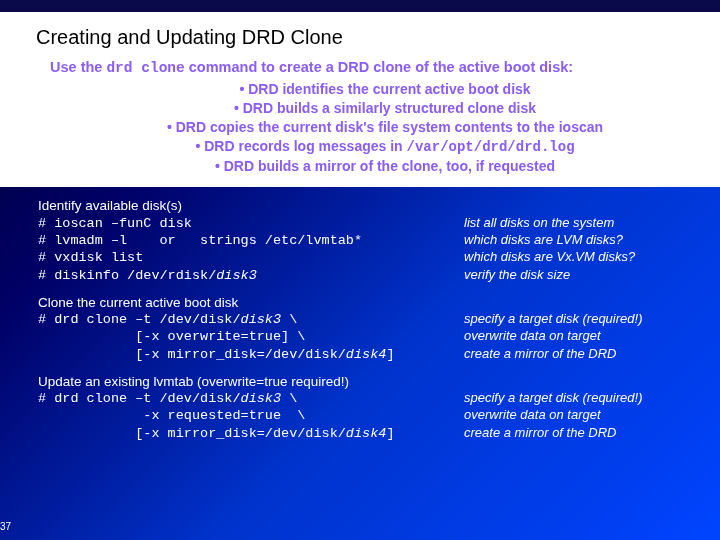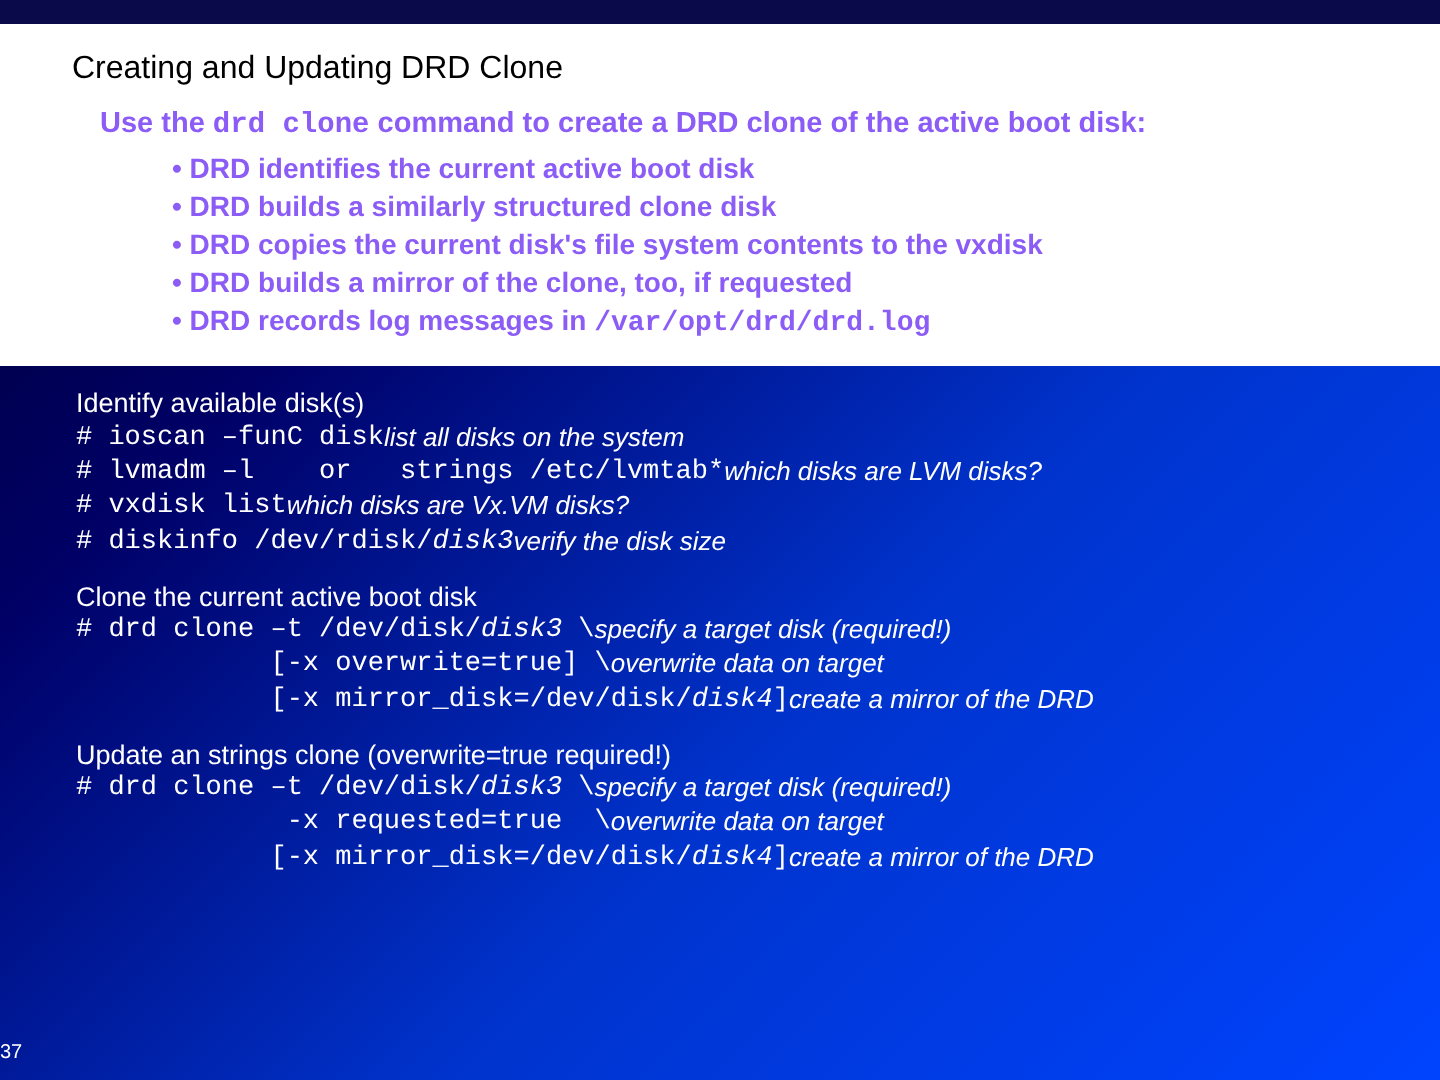--- a/index.html
+++ b/index.html
@@ -17,21 +17,21 @@
     font-family: Arial, Helvetica, sans-serif;
     position: relative;
     box-sizing: border-box;
     padding: 20px 36px 0 36px;
   }
   .title {
     color: #000;
     background: #fff;
     margin: -20px -36px 14px -36px;
     padding: 16px 36px 10px 36px;
-    font-size: 16px;
+    font-size: 20px;
     font-weight: 400;
     box-shadow: inset 0 12px 0 #0a0a4a;
   }
   .title-inner { padding-top: 10px; }
   
   .whiteband {
     background: #fff;
     color: #8b5cf6;
     margin: -14px -36px 10px -36px;
     padding: 0 36px 12px 50px;
@@ -39,40 +39,41 @@
   .intro2 {
     font-size: 14.5px;
     font-weight: 700;
     padding-top: 0;
   }
   .intro2 .mono { font-family: "Courier New", monospace; font-weight: 700; }
   ul.bullets {
     margin: 4px 0 0 36px;
     padding: 0;
     list-style: none;
+    text-align: center;
   }
   ul.bullets li {
     font-size: 14px;
     font-weight: 700;
     line-height: 1.35;
   }
   ul.bullets li::before {
     content: "•  ";
   }
   ul.bullets .mono { font-family: "Courier New", monospace; }
   .section {
     font-size: 13.5px;
     line-height: 1.28;
     margin: 10px 0 0 2px;
     color: #fff;
   }
   .section .hdr { font-family: Arial; }
   .row {
     display: flex;
-    justify-content: flex-start;
+    justify-content: space-between;
     white-space: pre;
   }
   .cmd {
     font-family: "Courier New", monospace;
     font-size: 13.5px;
   }
   .ital { font-style: italic; }
   .ann {
     font-family: Arial;
     font-style: italic;
@@ -99,42 +100,42 @@
     <div class="title-inner">Creating and Updating DRD Clone</div>
   </div>
 
   <div class="whiteband">
     <div class="intro2">
       <span>Use the </span><span class="mono">drd clone</span><span> command to create a DRD clone of the active boot disk:</span>
     </div>
     <ul class="bullets">
       <li>DRD identifies the current active boot disk</li>
       <li>DRD builds a similarly structured clone disk</li>
-      <li>DRD copies the current disk's file system contents to the vxdisk</li>
+      <li>DRD copies the current disk's file system contents to the ioscan</li>
+      <li><span>DRD records log messages in </span><span class="mono">/var/opt/drd/drd.log</span></li>
       <li>DRD builds a mirror of the clone, too, if requested</li>
-      <li><span>DRD records log messages in </span><span class="mono">/var/opt/drd/drd.log</span></li>
     </ul>
   </div>
 
   <div class="section">
     <div class="hdr">Identify available disk(s)</div>
     <div class="row"><span class="cmd"># ioscan –funC disk</span><span class="ann">list all disks on the system</span></div>
     <div class="row"><span class="cmd"># lvmadm –l    or   strings /etc/lvmtab*</span><span class="ann">which disks are LVM disks?</span></div>
     <div class="row"><span class="cmd"># vxdisk list</span><span class="ann">which disks are Vx.VM disks?</span></div>
     <div class="row"><span class="cmd"><span># diskinfo /dev/rdisk/</span><span class="ital">disk3</span></span><span class="ann">verify the disk size</span></div>
   </div>
 
   <div class="section">
     <div class="hdr">Clone the current active boot disk</div>
     <div class="row"><span class="cmd"><span># drd clone –t /dev/disk/</span><span class="ital">disk3</span><span> \</span></span><span class="ann">specify a target disk (required!)</span></div>
     <div class="row"><span class="cmd">            [-x overwrite=true] \</span><span class="ann">overwrite data on target</span></div>
     <div class="row"><span class="cmd"><span>            [-x mirror_disk=/dev/disk/</span><span class="ital">disk4</span><span>]</span></span><span class="ann">create a mirror of the DRD</span></div>
   </div>
 
   <div class="section">
-    <div class="hdr">Update an strings clone (overwrite=true required!)</div>
+    <div class="hdr">Update an existing lvmtab (overwrite=true required!)</div>
     <div class="row"><span class="cmd"><span># drd clone –t /dev/disk/</span><span class="ital">disk3</span><span> \</span></span><span class="ann">specify a target disk (required!)</span></div>
     <div class="row"><span class="cmd">             -x requested=true  \</span><span class="ann">overwrite data on target</span></div>
     <div class="row"><span class="cmd"><span>            [-x mirror_disk=/dev/disk/</span><span class="ital">disk4</span><span>]</span></span><span class="ann">create a mirror of the DRD</span></div>
   </div>
 
   <div class="pagenum">37</div>
 </div>
 
 </body></html>

